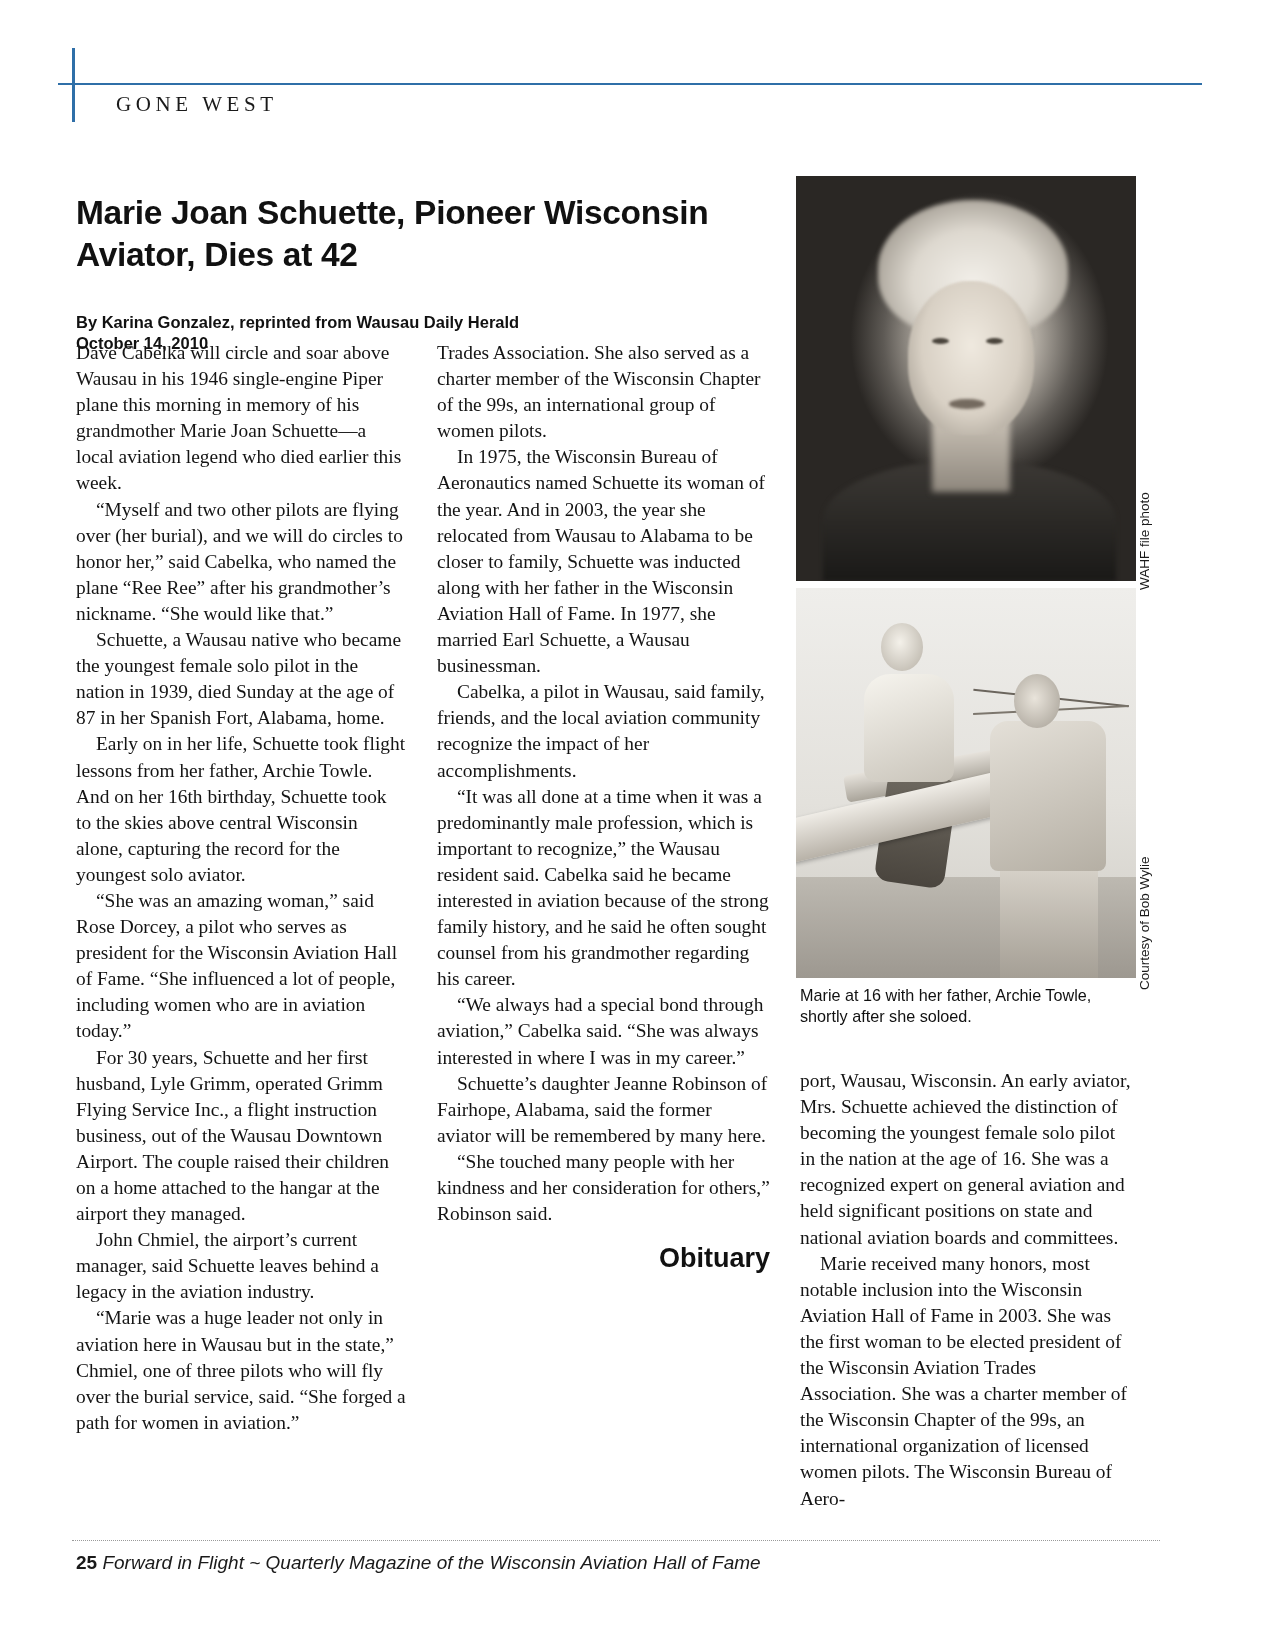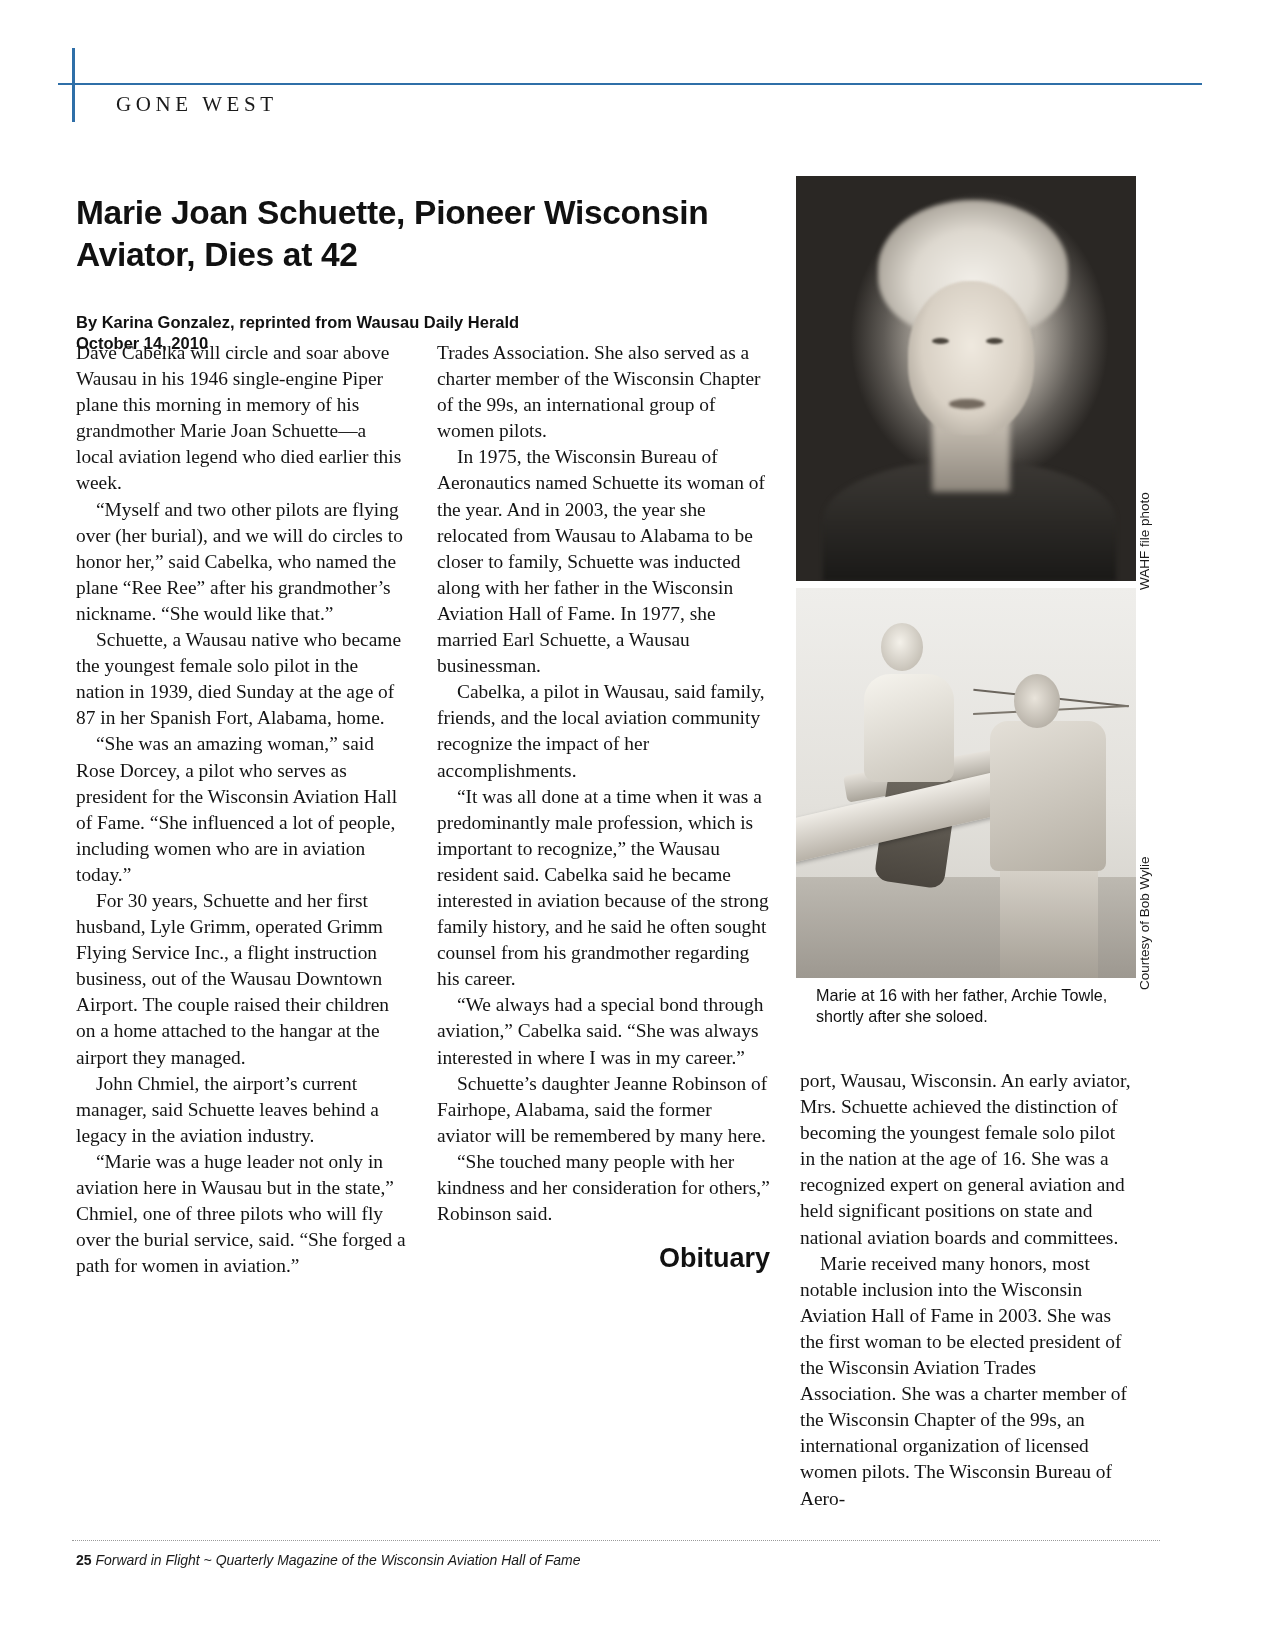--- a/index.html
+++ b/index.html
@@ -277,37 +277,36 @@
   
   .caption {
     position: absolute;
     left: 800px;
     top: 985px;
     width: 335px;
     font-family: "Liberation Sans", sans-serif;
     font-size: 16.2px;
     line-height: 21px;
     color: #111;
-    margin-left: 16px;
   }
 
   
   .footer-rule {
     position: absolute;
     left: 72px;
     top: 1540px;
     width: 1088px;
     border-top: 1px dotted #9a9a9a;
   }
   .footer-text {
     position: absolute;
     left: 76px;
     top: 1552px;
     font-family: "Liberation Sans", sans-serif;
-    font-size: 14px;
+    font-size: 19px;
     font-style: italic;
     color: #1a1a1a;
     white-space: nowrap;
   }
   .footer-pageno {
     font-weight: bold;
     font-style: normal;
   }
 </style>
 </head>
@@ -324,20 +323,21 @@
   <h1 class="headline">Marie Joan Schuette, Pioneer Wisconsin Aviator, Dies at 42</h1>
   <div class="byline">
     <div>By Karina Gonzalez, reprinted from Wausau Daily Herald</div>
     <div>October 14, 2010</div>
   </div>
 
   <div class="col" id="col1">
     <p class="first">Dave Cabelka will circle and soar above Wausau in his 1946 single-engine Piper plane this morning in memory of his grandmother Marie Joan Schuette—a local aviation legend who died earlier this week.</p>
     <p>“Myself and two other pilots are flying over (her burial), and we will do circles to honor her,” said Cabelka, who named the plane “Ree Ree” after his grandmother’s nickname. “She would like that.”</p>
     <p>Schuette, a Wausau native who became the youngest female solo pilot in the nation in 1939, died Sunday at the age of 87 in her Spanish Fort, Alabama, home.</p>
+    <p>Early on in her life, Schuette took flight lessons from her father, Archie Towle. And on her 16th birthday, Schuette took to the skies above central Wisconsin alone, capturing the record for the youngest solo aviator.</p>
     <p>“She was an amazing woman,” said Rose Dorcey, a pilot who serves as president for the Wisconsin Aviation Hall of Fame. “She influenced a lot of people, including women who are in aviation today.”</p>
     <p>For 30 years, Schuette and her first husband, Lyle Grimm, operated Grimm Flying Service Inc., a flight instruction business, out of the Wausau Downtown Airport. The couple raised their children on a home attached to the hangar at the airport they managed.</p>
     <p>John Chmiel, the airport’s current manager, said Schuette leaves behind a legacy in the aviation industry.</p>
     <p>“Marie was a huge leader not only in aviation here in Wausau but in the state,” Chmiel, one of three pilots who will fly over the burial service, said. “She forged a path for women in aviation.”</p>
   </div>
 
   <div class="col" id="col2">
     <p class="first">Trades Association. She also served as a charter member of the Wisconsin Chapter of the 99s, an international group of women pilots.</p>
     <p>In 1975, the Wisconsin Bureau of Aeronautics named Schuette its woman of the year. And in 2003, the year she relocated from Wausau to Alabama to be closer to family, Schuette was inducted along with her father in the Wisconsin Aviation Hall of Fame. In 1977, she married Earl Schuette, a Wausau businessman.</p>
     <p>Cabelka, a pilot in Wausau, said family, friends, and the local aviation community recognize the impact of her accomplishments.</p>

